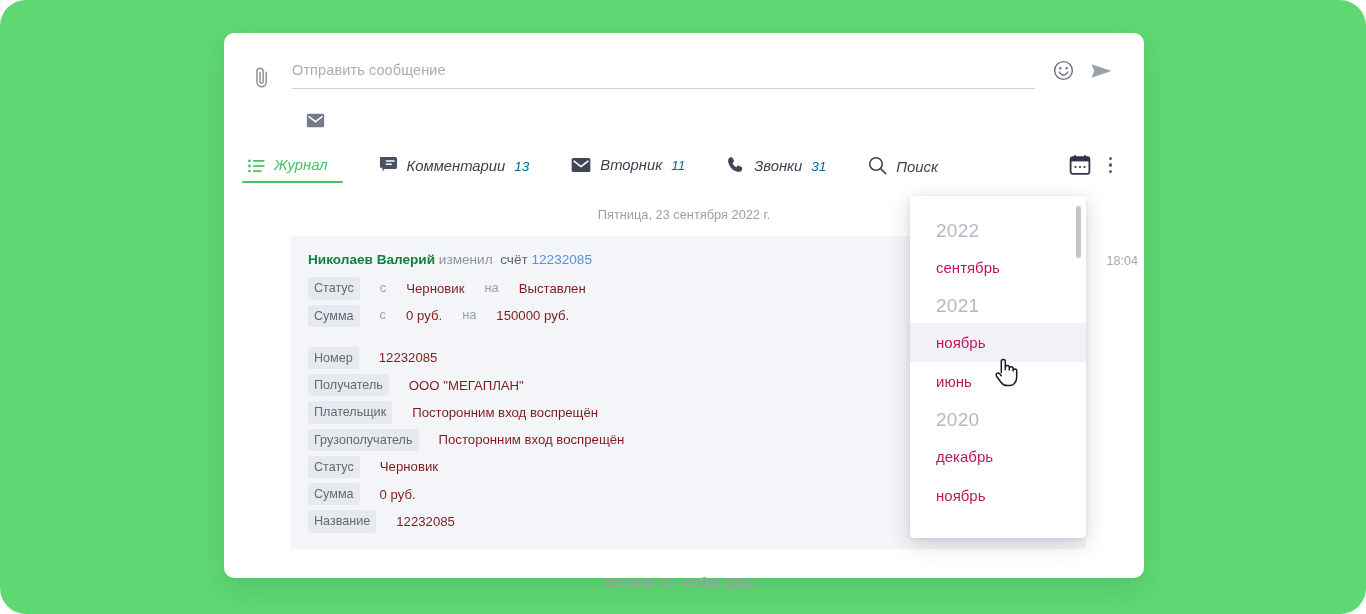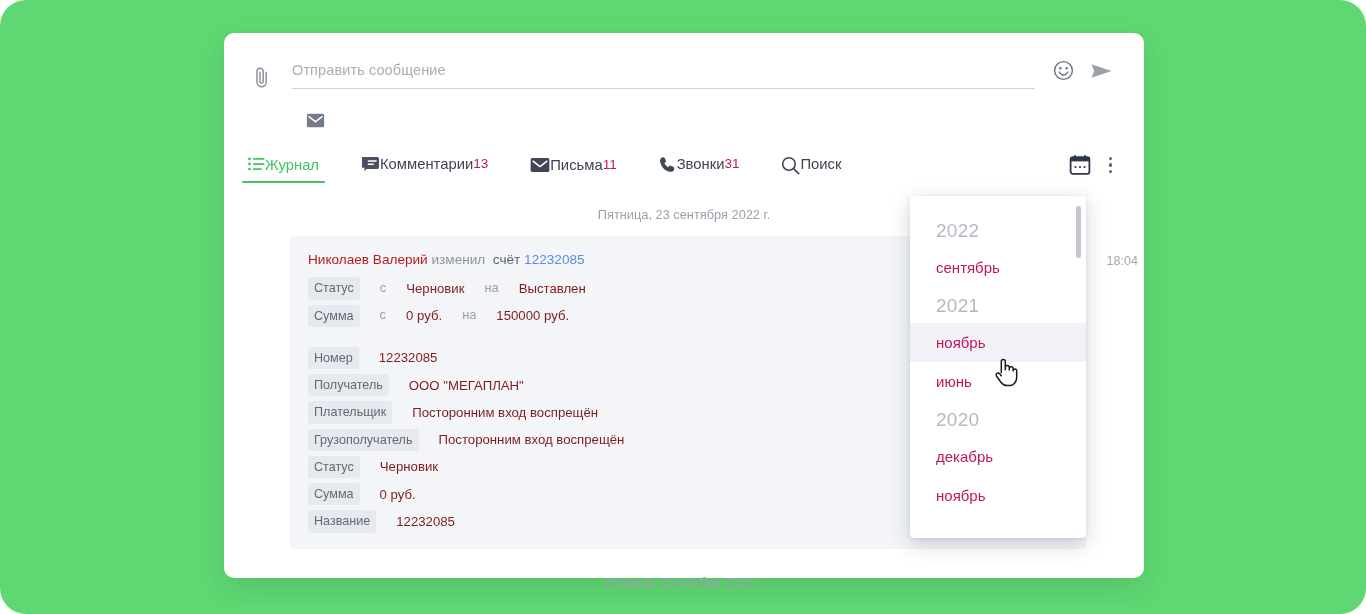--- a/index.html
+++ b/index.html
@@ -106,34 +106,36 @@
   
   .tabbar {
     display: flex;
     align-items: center;
     padding: 8px 26px 0 22px;
     height: 48px;
     position: relative;
   }
   .tab {
     display: flex;
-    align-items: flex-start;
+    align-items: flex-end;
+    gap: 9px;
     padding: 0 2px 12px 2px;
     margin-right: 38px;
     position: relative;
     cursor: pointer;
+    font-style: italic;
   }
   .tab-label {
     font-size: 14.8px;
     color: #3c4450;
     white-space: nowrap;
   }
   .tab-count {
     font-size: 13.5px;
-    color: #be185d;
+    color: #0369a1;
   }
   .tab.active .tab-label { color: #44c264; }
   .tab.active::after {
     content: "";
     position: absolute;
     left: -4px; right: -4px;
     bottom: 2px;
     height: 2.5px;
     background: #44c264;
     border-radius: 2px;
@@ -180,22 +182,22 @@
   }
   .entry { margin-bottom: 14px; }
   .entry:last-child { margin-bottom: 0; }
   .entry-head {
     font-size: 13.6px;
     color: #8d939c;
     margin-bottom: 7px;
     line-height: 1.5;
   }
   .entry-actor {
-    color: #b91c1c;
-    font-weight: normal;
+    color: #15803d;
+    font-weight: bold;
   }
   .entry-obj { color: #5d6470; }
   .entry-link { color: #5b8fe0; }
   .attr-row {
     display: flex;
     align-items: center;
     flex-wrap: wrap;
     gap: 20px;
     font-size: 13.2px;
     line-height: 1.45;
@@ -354,21 +356,21 @@
       </svg>
       <span class="tab-label">Комментарии</span>
       <span class="tab-count">13</span>
     </div>
 
     <div class="tab">
       <svg width="20" height="16" viewBox="0 0 21 16">
         <rect x="0.7" y="0.7" width="19.6" height="14.6" rx="1.6" fill="#3e4657"></rect>
         <path d="M2.8 3.6 10.5 9.6l7.7-6" fill="none" stroke="#ffffff" stroke-width="1.7" stroke-linejoin="round"></path>
       </svg>
-      <span class="tab-label">Письма</span>
+      <span class="tab-label">Вторник</span>
       <span class="tab-count">11</span>
     </div>
 
     <div class="tab">
       <svg width="18" height="18" viewBox="0 0 19 19">
         <path d="M4.4 1.2c1 0 1.4.4 1.8 1.3l1 2.3c.4.9.2 1.4-.5 1.9l-1 .7c.7 2 2.2 3.6 4.2 4.4l.7-1.1c.5-.7 1-.8 1.9-.4l2.3 1c.9.4 1.3.9 1.3 1.8 0 2.3-1.8 3.9-4.1 3.6C6.6 16.1 2.5 11.8 1.2 6 .8 3.2 2.2 1.2 4.4 1.2z" fill="#3e4657"></path>
       </svg>
       <span class="tab-label">Звонки</span>
       <span class="tab-count">31</span>
     </div>

